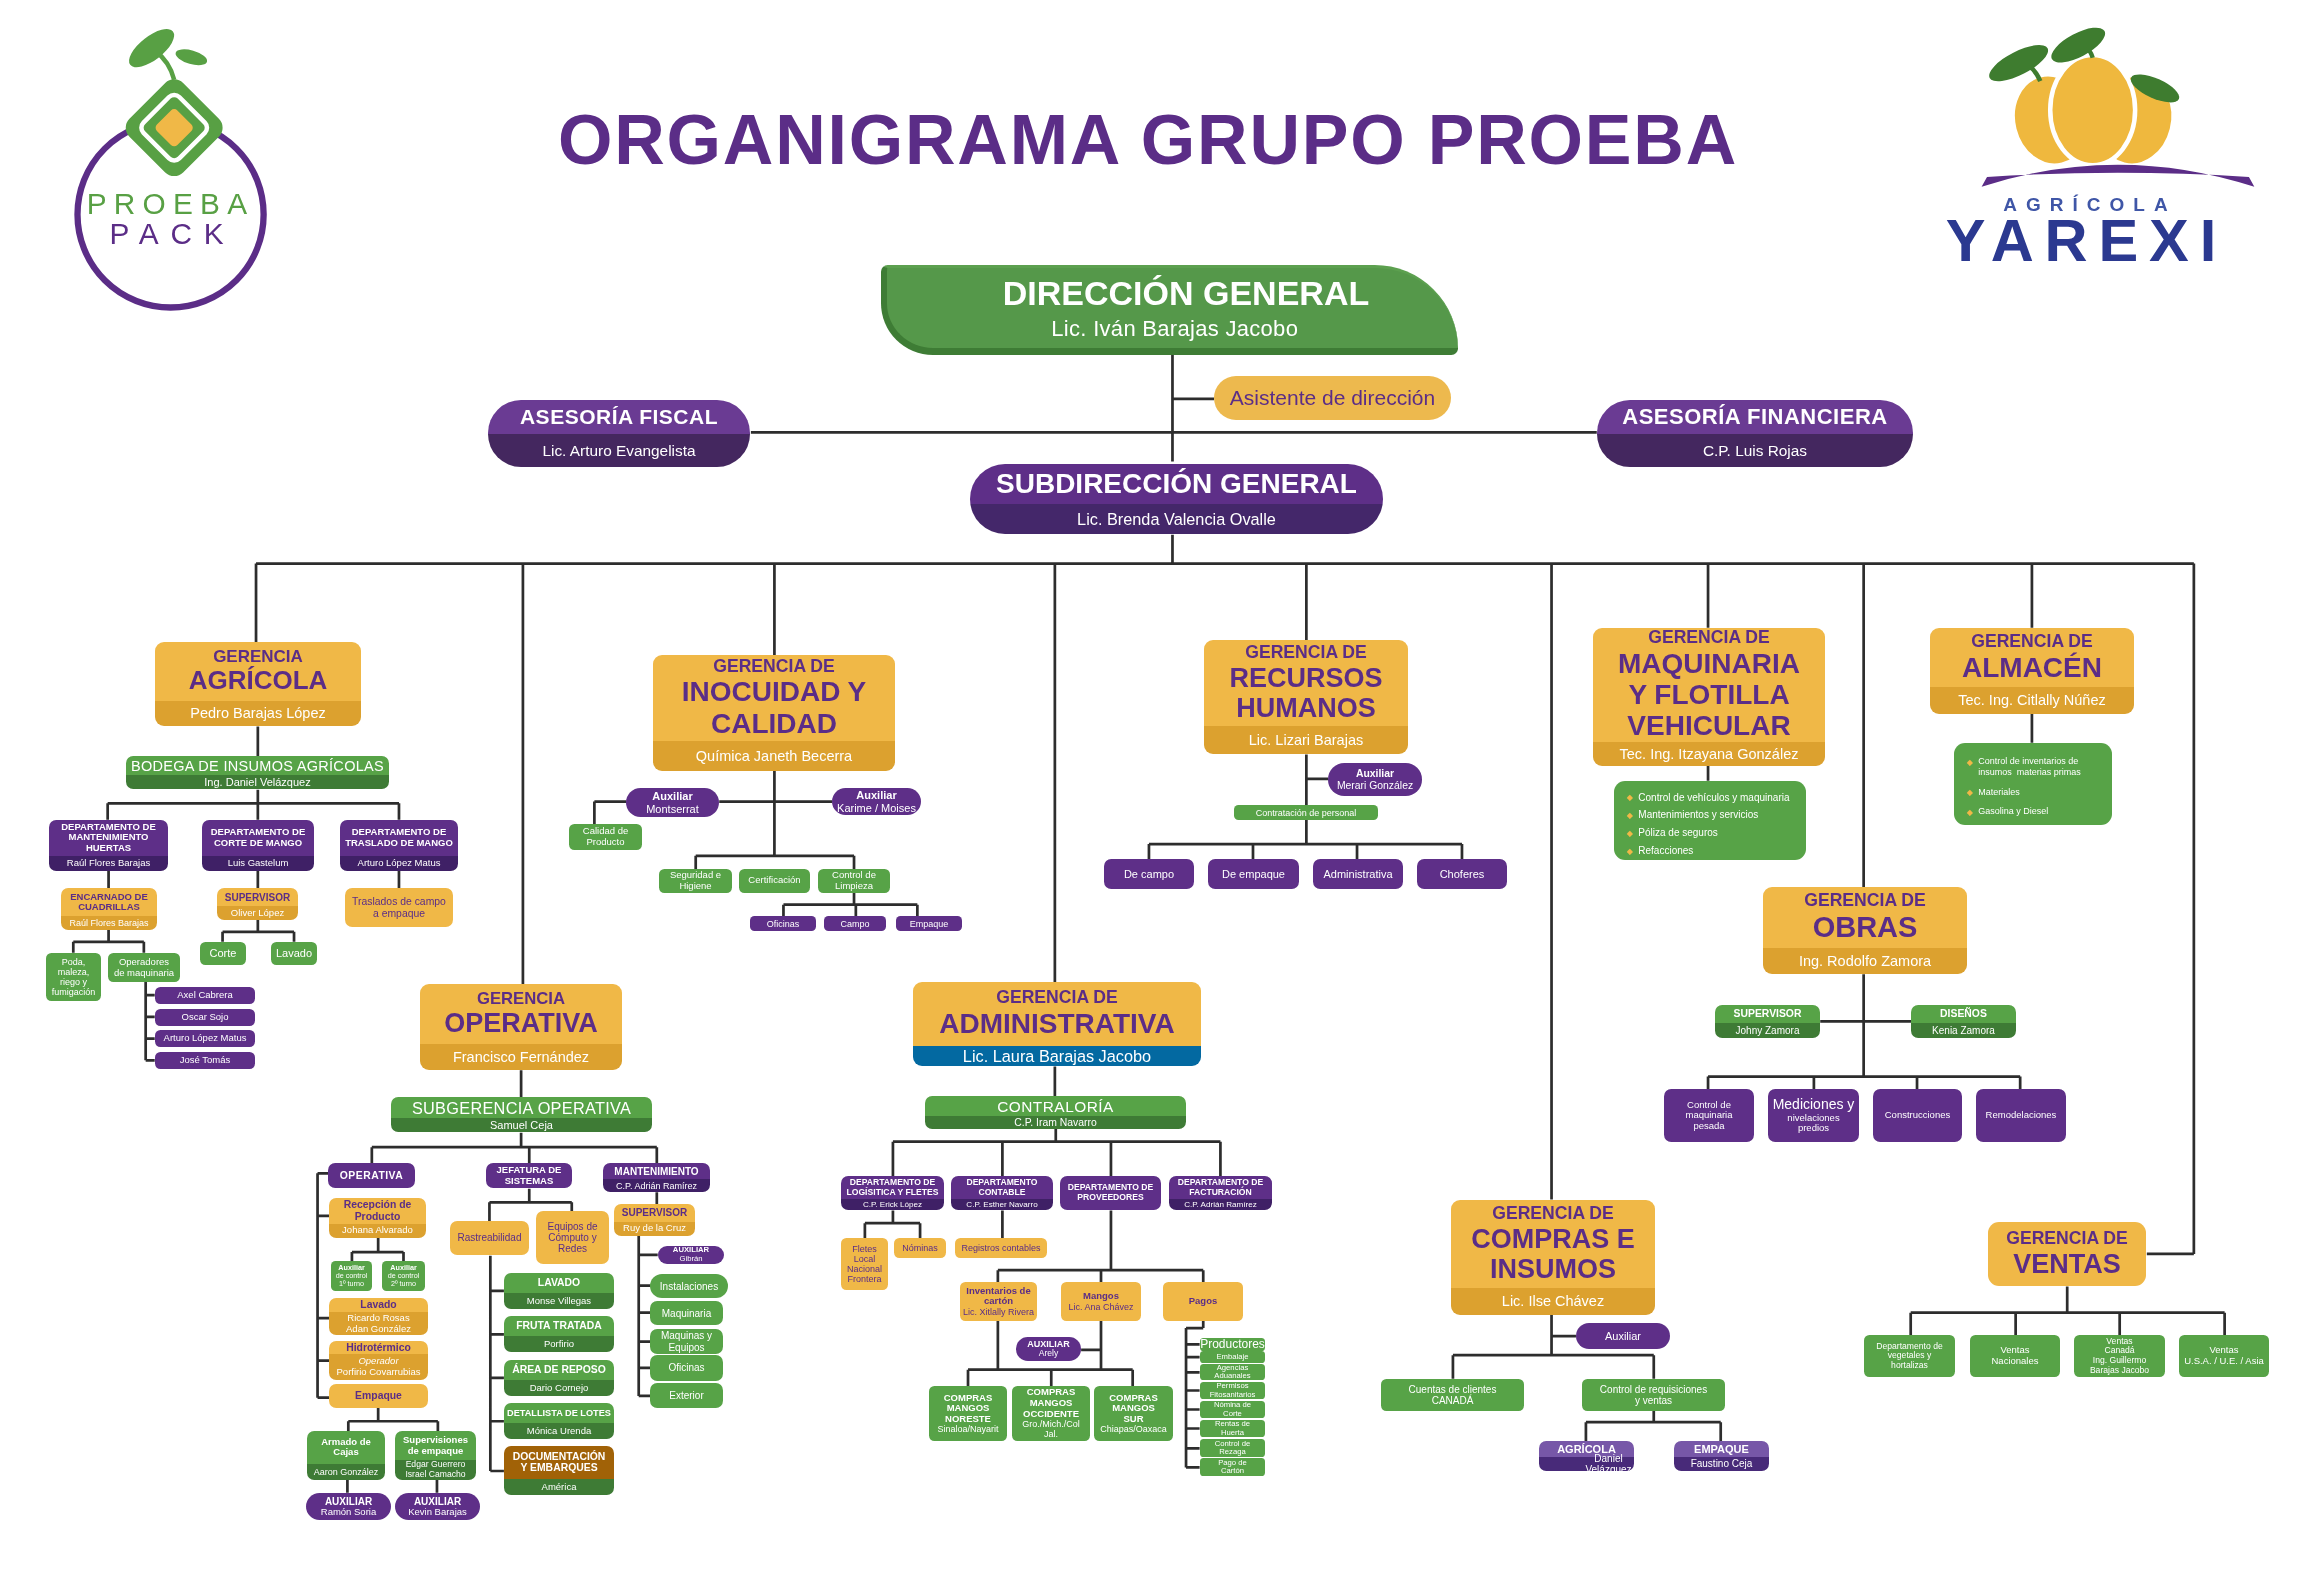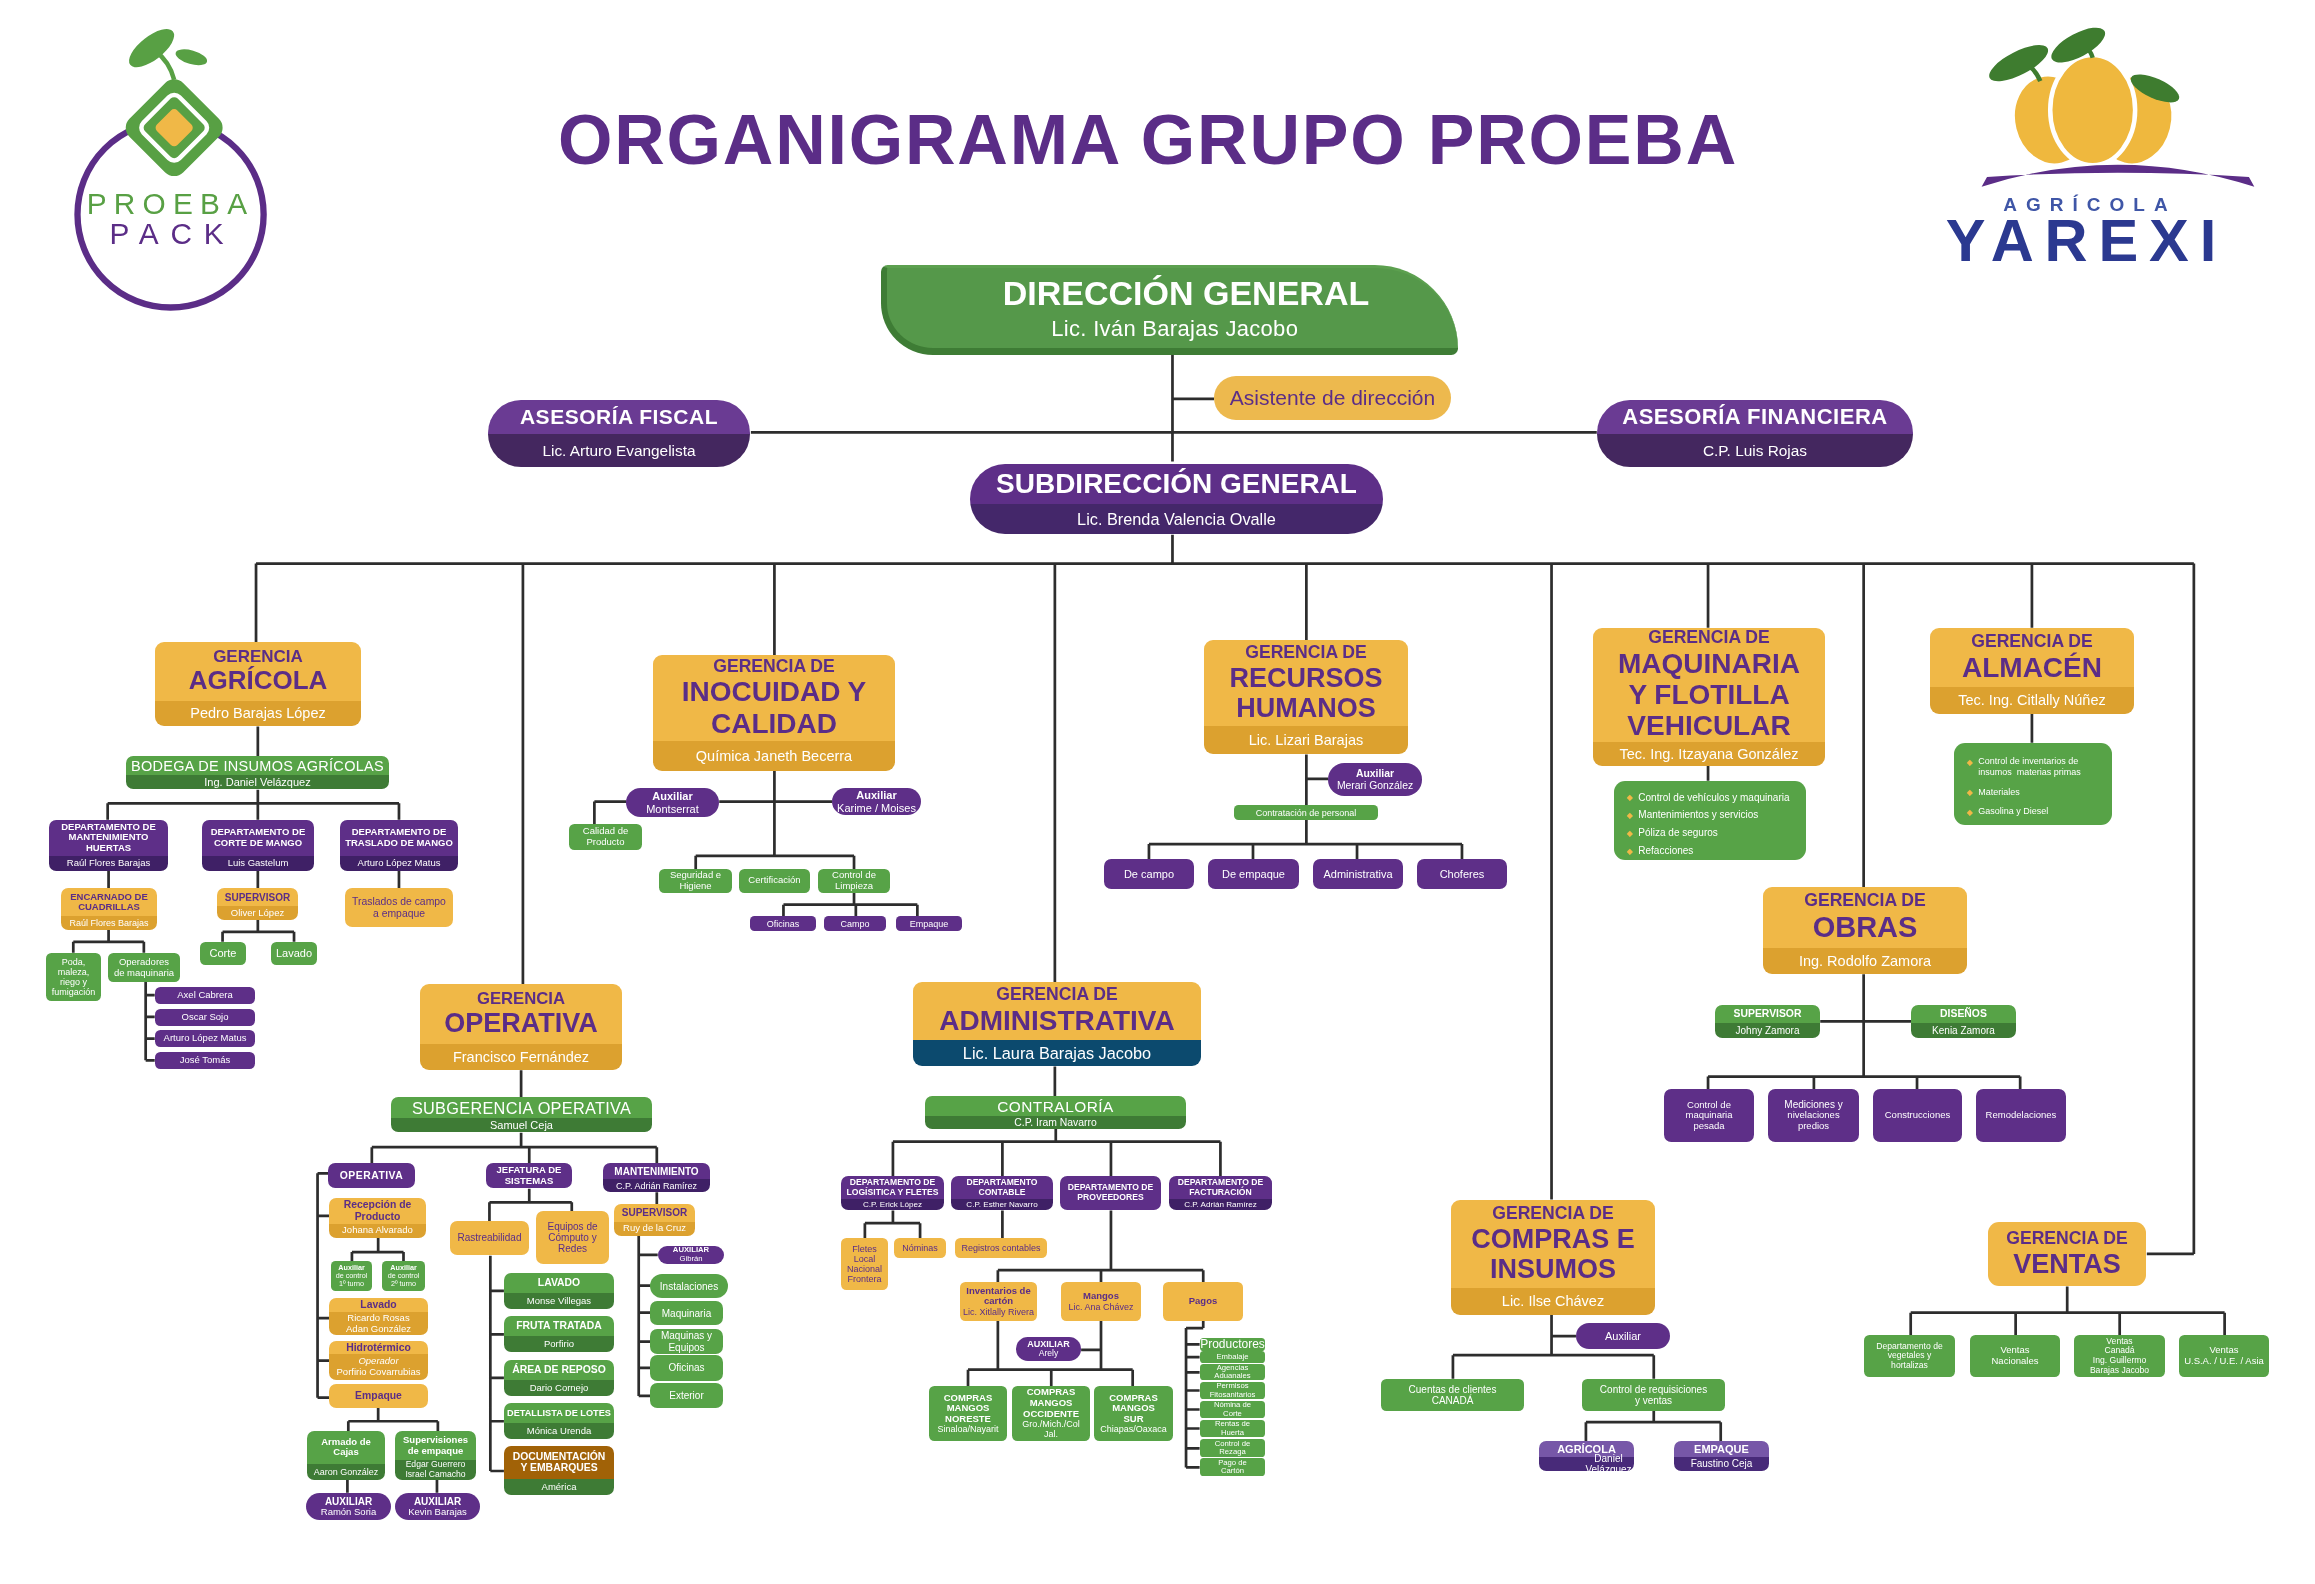--- a/index.html
+++ b/index.html
@@ -465,21 +465,21 @@
     <div class="n" style="left:896px;top:916px;width:66px;height:15.4px;border-radius:4.5px;">
       <div class="t" style="background:#5E2F88">
         <div style="font-size:9px;font-weight:400;color:#fff;line-height:1.12;">Empaque</div>
       </div>
     </div>
     <div class="n" style="left:913px;top:982px;width:288px;height:84px;border-radius:9px;">
       <div class="t" style="background:#F0B847">
         <div style="font-size:17.6px;font-weight:700;color:#5B2D87;line-height:1.12;">GERENCIA DE</div>
         <div style="font-size:28px;font-weight:700;color:#5B2D87;line-height:1.12;">ADMINISTRATIVA</div>
       </div>
-      <div class="s" style="height:26px;background:#0c4a6e">
+      <div class="s" style="height:20px;background:#0369a1">
         <div style="font-size:16.3px;font-weight:400;color:#fff;line-height:1.12;">Lic. Laura Barajas Jacobo</div>
       </div>
     </div>
     <div class="n" style="left:925px;top:1096px;width:261px;height:33px;border-radius:7.2px;">
       <div class="t" style="background:#57A347">
         <div style="font-size:15.4px;font-weight:400;color:#fff;line-height:1.12;letter-spacing:0.5px;">CONTRALORÍA</div>
       </div>
       <div class="s" style="height:12.7px;background:#3E7B35">
         <div style="font-size:10.4px;font-weight:400;color:#fff;line-height:1.12;">C.P. Iram Navarro</div>
       </div>
@@ -729,21 +729,21 @@
     </div>
     <div class="n" style="left:1664px;top:1089px;width:90px;height:53px;border-radius:7.2px;">
       <div class="t" style="background:#5E2F88">
         <div style="font-size:9.5px;font-weight:400;color:#fff;line-height:1.12;">Control de</div>
         <div style="font-size:9.5px;font-weight:400;color:#fff;line-height:1.12;">maquinaria</div>
         <div style="font-size:9.5px;font-weight:400;color:#fff;line-height:1.12;">pesada</div>
       </div>
     </div>
     <div class="n" style="left:1768px;top:1089px;width:91px;height:53px;border-radius:7.2px;">
       <div class="t" style="background:#5E2F88">
-        <div style="font-size:10px;font-weight:400;color:#fff;line-height:1.12;">Mediciones y</div>
+        <div style="font-size:14px;font-weight:400;color:#fff;line-height:1.12;">Mediciones y</div>
         <div style="font-size:9.5px;font-weight:400;color:#fff;line-height:1.12;">nivelaciones</div>
         <div style="font-size:9.5px;font-weight:400;color:#fff;line-height:1.12;">predios</div>
       </div>
     </div>
     <div class="n" style="left:1873px;top:1089px;width:89px;height:53px;border-radius:7.2px;">
       <div class="t" style="background:#5E2F88">
         <div style="font-size:9.5px;font-weight:400;color:#fff;line-height:1.12;">Construcciones</div>
       </div>
     </div>
     <div class="n" style="left:1976px;top:1089px;width:90px;height:53px;border-radius:7.2px;">

